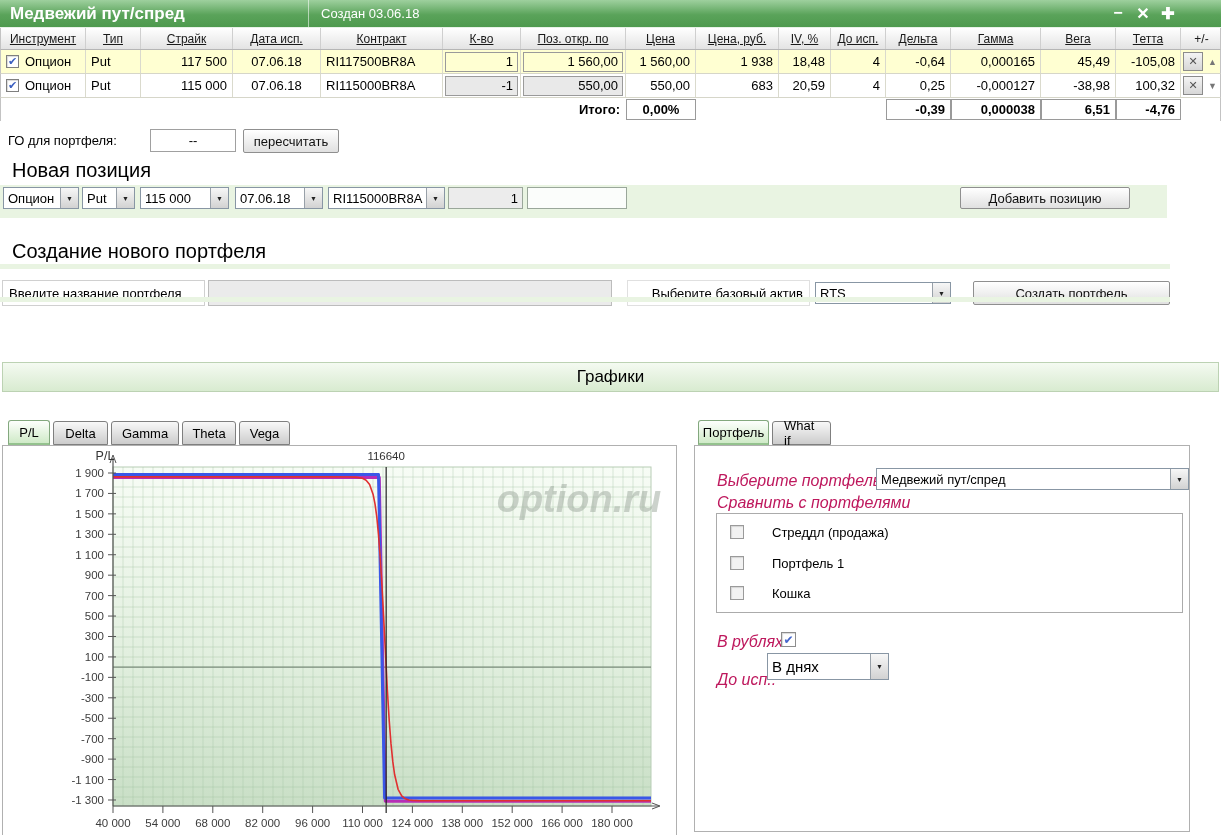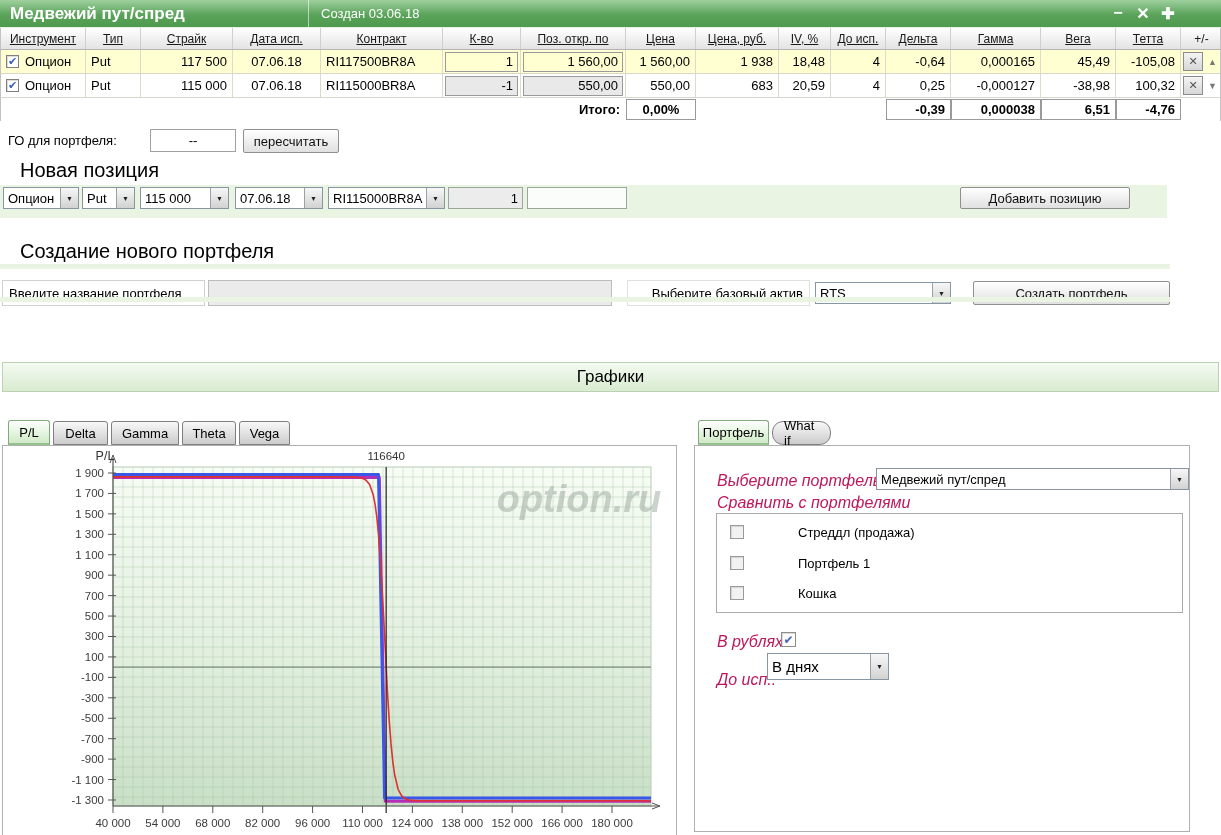--- a/index.html
+++ b/index.html
@@ -57,21 +57,21 @@
   .totbox.ctr { justify-content:center; }
 
   
   .btn3d { background:linear-gradient(#ffffff,#e0e0e0); border:1px solid #8f8f8f; border-radius:2px;
     font-size:13px; color:#111; display:flex; align-items:center; justify-content:center; cursor:pointer; }
   .combo { background:#fff; border:1px solid #8896a4; height:22px; display:flex; align-items:stretch;
     font-size:13px; }
   .combo .txt { flex:1; display:flex; align-items:center; padding:0 4px; white-space:nowrap; overflow:hidden; }
   .combo .cbtn { width:18px; background:linear-gradient(#f7f7f7,#d2d2d2); border-left:1px solid #98a0a8;
     display:flex; align-items:center; justify-content:center; font-size:7px; color:#222; cursor:pointer; }
-  .heading { position:absolute; left:20px; font-size:20px; color:#000; }
+  .heading { position:absolute; left:12px; font-size:20px; color:#000; }
   .strip { position:absolute; left:0; background:#e9f4e2; }
 
   .gorow { position:absolute; left:0; top:129px; height:25px; width:1221px; }
   .gorow .lbl { position:absolute; left:8px; top:4px; font-size:13px; }
   .goinput { position:absolute; left:150px; top:0; width:86px; height:23px; border:1px solid #a0a0a0;
     background:#fff; font-size:13px; display:flex; align-items:center; justify-content:center; }
   .gobtn { position:absolute; left:243px; top:0; width:96px; height:24px; }
 
   .nprow { position:absolute; left:0; top:185px; width:1167px; height:26px; background:#e9f4e2; }
   .nprow .combo, .nprow .npin { position:absolute; top:2px; }
@@ -95,21 +95,21 @@
     border-radius:3px 3px 0 0; cursor:pointer; }
   .tab.active { height:25px; background:linear-gradient(#fdfffd,#cfeac7); border-color:#83a87e;
     border-bottom:2px solid #94c28e; }
   .panel { position:absolute; border:1px solid #b0b0b0; background:#fff; }
   #left-panel  { left:2px;  top:445px; width:675px; height:392px; }
   #right-panel { left:694px; top:445px; width:496px; height:387px; }
 
   
   .rp-label { position:absolute; font-size:16px; color:#be185d;font-style:italic; }
   .listbox { position:absolute; left:21px; top:67px; width:467px; height:100px; border:1px solid #ababab; background:#fff; }
-  .litem { position:absolute; left:0; width:100%; height:20px; display:flex; align-items:center;gap:26px; }
+  .litem { position:absolute; left:0; width:100%; height:20px; display:flex; align-items:center; }
   .lcb { width:14px; height:14px; border:1px solid #9a9a9a; background:#f2f2f2; margin-left:13px;
     box-shadow:inset 1px 1px 1px rgba(0,0,0,.12); }
   .litem .ltxt { font-size:13px; margin-left:28px; }
   .rub-cb { position:absolute; left:86px; top:186px; width:15px; height:15px; border:1px solid #8d8d8d;
     background:#fff; display:flex; align-items:center; justify-content:center;
     box-shadow:inset 1px 1px 1px rgba(0,0,0,.15); }
   .rub-cb span { font-size:12px; color:#4466cc; line-height:1; }
   .days-combo { position:absolute; left:72px; top:207px; width:122px; height:27px; }
   .days-combo .txt { font-size:15px; }
 </style>
@@ -444,21 +444,21 @@
         <line x1="559.1" y1="360" x2="559.1" y2="367" stroke="#555"></line>
         <text x="559.1" y="381" text-anchor="middle" font-size="11.5" fill="#3c3c3c" font-family="Liberation Sans, sans-serif">166 000</text>
         <line x1="609" y1="360" x2="609" y2="367" stroke="#555"></line>
         <text x="609" y="381" text-anchor="middle" font-size="11.5" fill="#3c3c3c" font-family="Liberation Sans, sans-serif">180 000</text>
         <text x="102" y="14" text-anchor="middle" font-size="12.5" fill="#333" font-family="Liberation Sans, sans-serif">P/L</text>
       </svg>
   </div>
 
   <div class="tabs" style="left:698px;">
     <div class="tab active" style="width:71px;">Портфель</div>
-    <div class="tab" style="width:59px;border-radius:11px;">What if</div>
+    <div class="tab" style="width:59px;">What if</div>
   </div>
   <div class="panel" id="right-panel">
     <span class="rp-label" style="left:22px;top:26px;">Выберите портфель</span>
     <div class="combo" style="position:absolute;left:181px;top:22px;width:313px;">
       <span class="txt">Медвежий пут/спред</span>
       <span class="cbtn">▼</span>
     </div>
     <span class="rp-label" style="left:22px;top:48px;">Сравнить с портфелями</span>
     <div class="listbox">
       <div class="litem" style="top:8px;">

